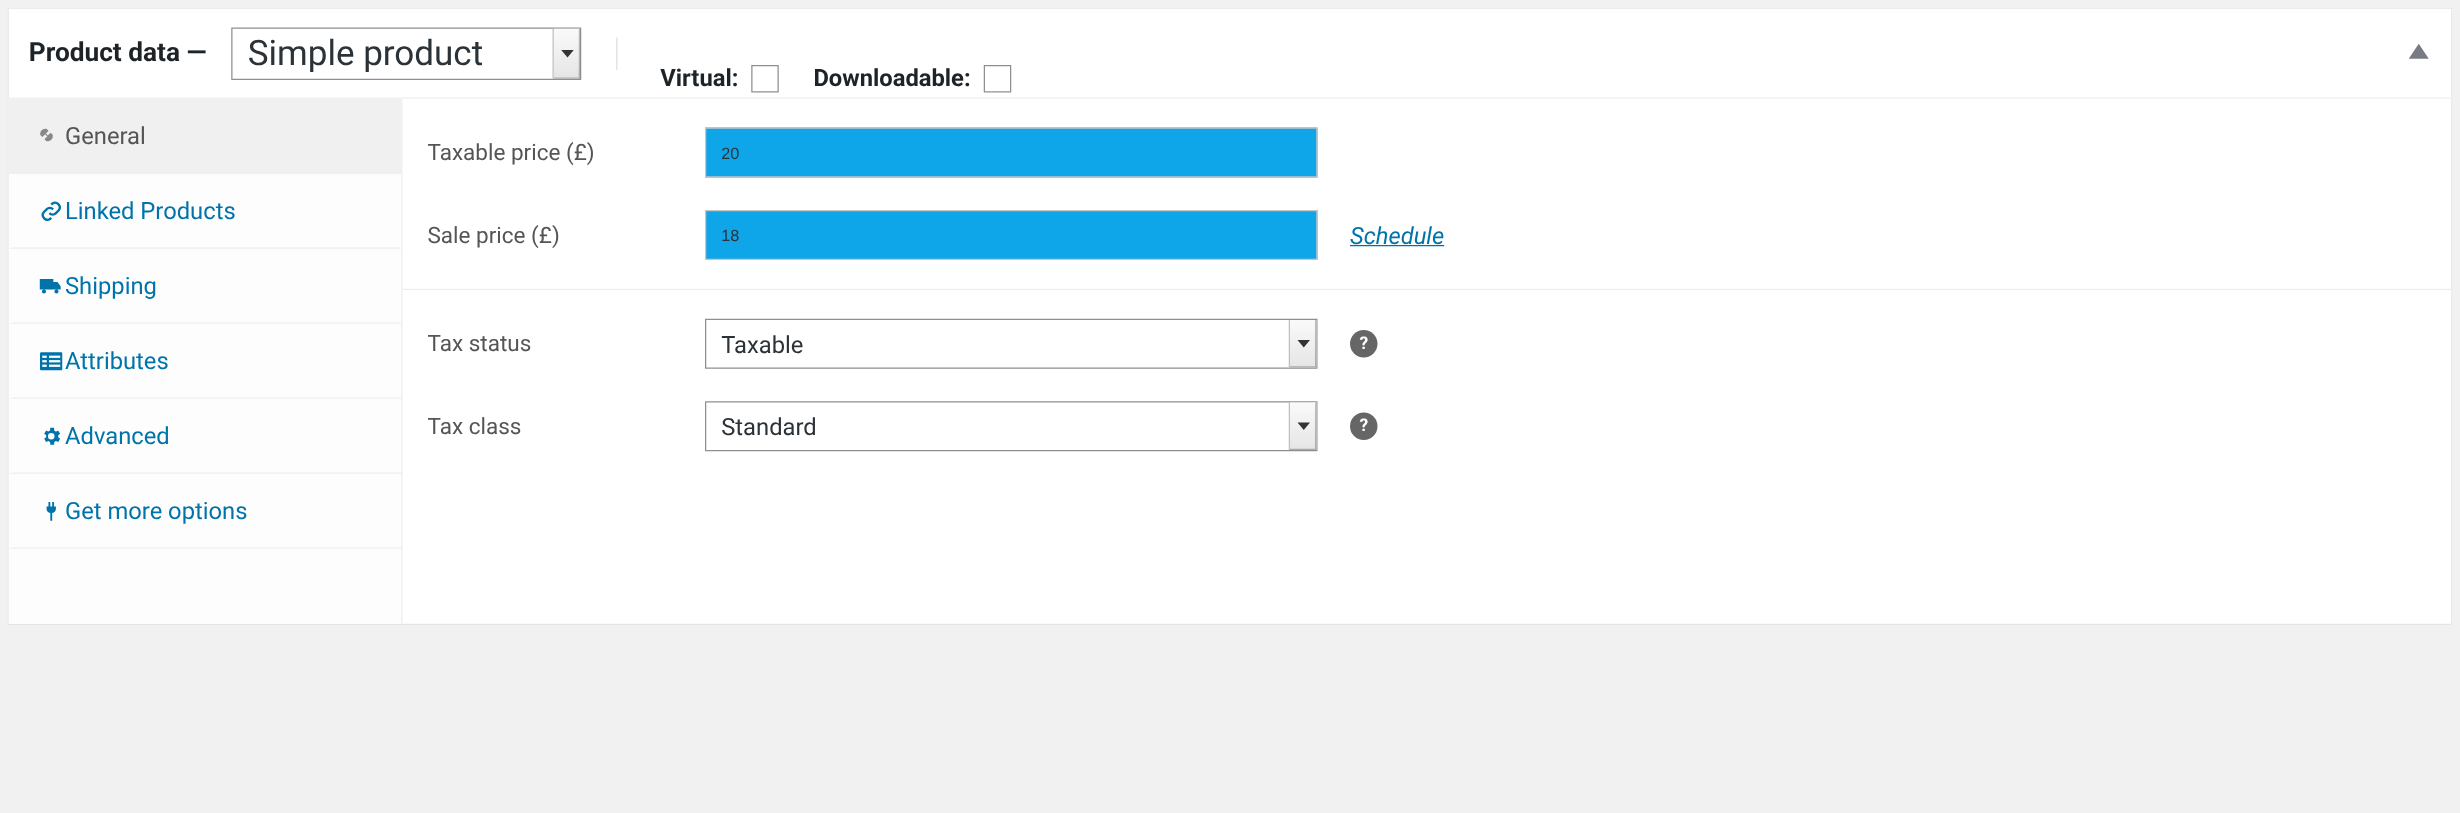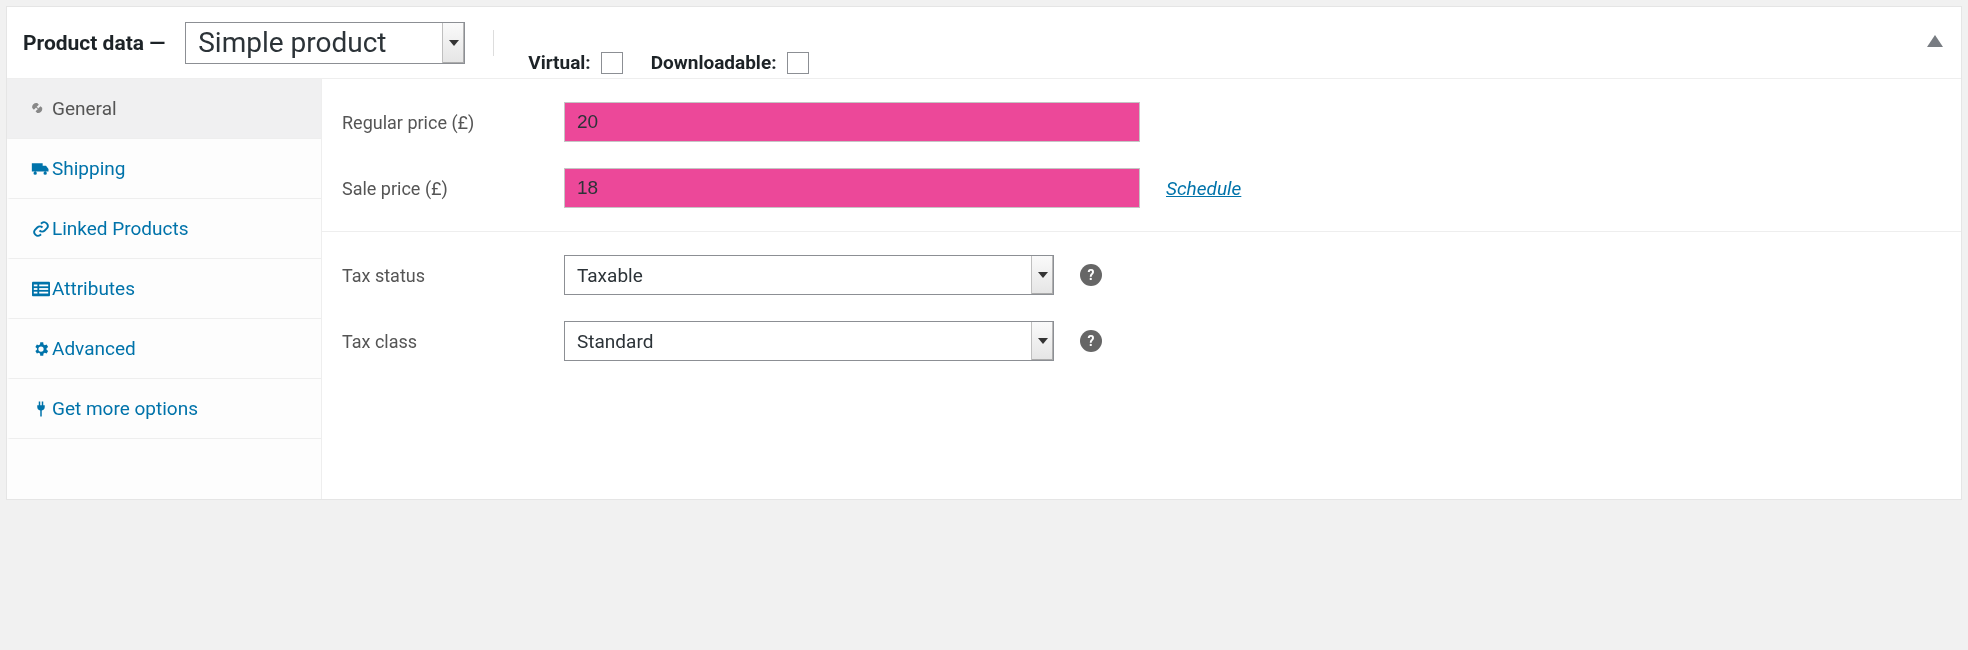--- a/index.html
+++ b/index.html
@@ -110,25 +110,25 @@
   .content { flex: 1; }
   .section { padding: 10px 20px; }
   .section + .section { border-top: 1px solid #eee; }
 
   .form-row { display: flex; align-items: center; min-height: 66px; gap: 22px; }
   .form-row label {
     width: 200px; flex: 0 0 200px;
     font-size: 18px; color: #555;
   }
   .text-input {
-    width: 576px; height: 40px;
+    width: 490px; height: 40px;
     border: 1px solid #c5c5c5;
-    background: #ec4899;
+    background: #0ea5e9;
     padding: 0 12px;
-    font-size: 19px;
+    font-size: 13px;
     color: #2c3338;
   }
   .select-wrap.wide { width: 490px; height: 40px; }
   .select-wrap.wide .value { font-size: 19px; }
 
   .schedule-link {
     color: #0073aa;
     font-style: italic;
     text-decoration: underline;
     font-size: 19px;
@@ -184,35 +184,35 @@
               <path d="M22 19l-7.4-7.4A6 6 0 106 16a6 6 0 005.6-3.9L19 19l3-3zM4 10a4 4 0 114 4 4 4 0 01-4-4z" opacity="0"></path>
               <path d="M13.3 10.7a5 5 0 01-6 6l-2-2 3.5-3.5-2-2L3.3 12.7l-2-2a5 5 0 016-6l2 2L5.8 10l2 2 3.5-3.5 2 2z" transform="scale(1.1) translate(-1,-1)"></path>
             </svg>
         </span>
         <span>General</span>
       </div>
 
 
       <div class="tab">
         <span class="icon">
-          <svg width="20" height="16" viewBox="0 0 24 18" fill="currentColor">
-              <path d="M1 2h13v10H1zM14 5h4l3 4v3h-7zM5 16a2 2 0 100-4 2 2 0 000 4zm12 0a2 2 0 100-4 2 2 0 000 4z"></path>
-            </svg>
-        </span>
-        <span>Shipping</span>
-      </div>
-
-      <div class="tab">
-        <span class="icon">
           <svg width="18" height="18" viewBox="0 0 24 24" fill="none" stroke="currentColor" stroke-width="2.5">
               <path d="M10 14a5 5 0 007 0l3-3a5 5 0 00-7-7l-1 1"></path>
               <path d="M14 10a5 5 0 00-7 0l-3 3a5 5 0 007 7l1-1"></path>
             </svg>
         </span>
         <span>Linked Products</span>
+      </div>
+
+      <div class="tab">
+        <span class="icon">
+          <svg width="20" height="16" viewBox="0 0 24 18" fill="currentColor">
+              <path d="M1 2h13v10H1zM14 5h4l3 4v3h-7zM5 16a2 2 0 100-4 2 2 0 000 4zm12 0a2 2 0 100-4 2 2 0 000 4z"></path>
+            </svg>
+        </span>
+        <span>Shipping</span>
       </div>
 
       <div class="tab">
         <span class="icon">
           <svg width="18" height="16" viewBox="0 0 20 16" fill="currentColor">
               <rect x="0" y="0" width="20" height="16" rx="1" fill="currentColor"></rect>
               <rect x="2" y="3" width="4" height="2" fill="#fff"></rect>
               <rect x="8" y="3" width="10" height="2" fill="#fff"></rect>
               <rect x="2" y="7" width="4" height="2" fill="#fff"></rect>
               <rect x="8" y="7" width="10" height="2" fill="#fff"></rect>
@@ -240,21 +240,21 @@
         </span>
         <span>Get more options</span>
       </div>
 
     </div>
 
     <div class="content">
 
       <div class="section">
         <div class="form-row">
-          <label>Regular price (£)</label>
+          <label>Taxable price (£)</label>
           <input class="text-input" type="text" value="20" style="">
         </div>
         <div class="form-row">
           <label>Sale price (£)</label>
           <input class="text-input" type="text" value="18" style="">
           <a href="#" class="schedule-link">Schedule</a>
         </div>
       </div>
 
       <div class="section">

